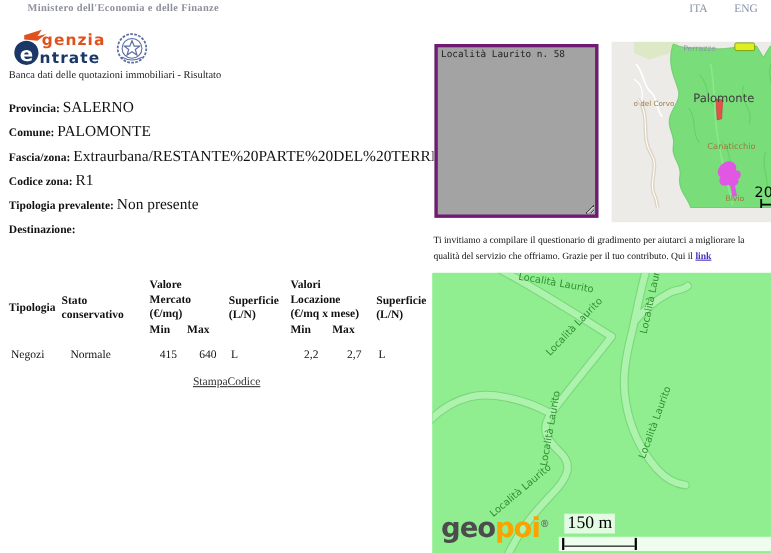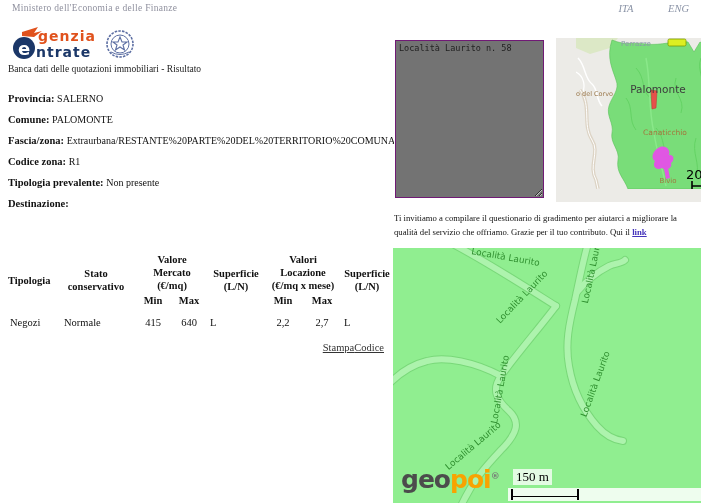--- a/index.html
+++ b/index.html
@@ -1,70 +1,70 @@
 <!DOCTYPE html>
 <html><head>
 <meta charset="utf-8">
 <style>
   html,body{margin:0;padding:0;}
   body{
     width:701px;height:503px;position:relative;overflow:hidden;background:#fff;
     font-family:"Liberation Serif",serif;color:#111;
   }
   
-  .ministry{position:absolute;left:12px;top:3px;font-size:9.5px;font-weight:normal;
+  .ministry{position:absolute;left:25px;top:3px;font-size:9.5px;font-weight:bold;
     color:#8f909e;letter-spacing:.3px;}
   .lang{position:absolute;top:3px;right:12px;font-size:10.5px;color:#8a93a6;}
-  .lang a{color:#8a93a6;text-decoration:none;margin-left:32px;cursor:pointer;font-style:italic;}
+  .lang a{color:#8a93a6;text-decoration:none;margin-left:22px;cursor:pointer;}
   .brand{position:absolute;left:8px;top:26px;width:200px;height:36px;}
   .brand-subtitle{position:absolute;left:8px;top:64px;font-size:9.5px;color:#222;}
   
   .fields{position:absolute;left:8px;top:92px;width:386px;}
   .fline{font-size:10.5px;line-height:13px;margin-bottom:8px;white-space:nowrap;overflow:hidden;}
   .fline b{font-weight:bold;}
-  .fline .val{font-size:10px;}
+  .fline .val{font-size:14px;}
   .title-line{font-weight:bold;}
   
   .qtable-wrap{position:absolute;left:8px;top:252px;width:386px;}
   table.qtable{border-collapse:collapse;table-layout:fixed;width:384px;}
-  .qtable th{font-size:10.5px;font-weight:bold;text-align:center;vertical-align:middle;
+  .qtable th{font-size:10.5px;font-weight:bold;text-align:left;vertical-align:middle;
     white-space:pre-line;padding:1px 0;line-height:13px;}
   .qtable th.left{text-align:left;}
   .qtable td{font-size:10.5px;padding-top:9px;}
   .qtable td.c{text-align:center;}
   .qtable td.l{text-align:left;padding-left:2px;}
   .qtable td.pl{padding-left:8px;}
-  .links-row{position:absolute;left:0;top:342px;width:384px;display:flex;
-    justify-content:flex-end;font-size:10.5px;}
+  .links-row{position:absolute;left:14px;top:342px;width:384px;display:flex;
+    justify-content:center;font-size:10.5px;}
   .links-row a{color:#333;text-decoration:underline;cursor:pointer;}
   
   textarea.locnote{position:absolute;left:395px;top:40px;width:149px;height:158px;
-    box-sizing:border-box;border:1px solid #701a75;resize:both;
+    box-sizing:border-box;border:3px solid #701a75;resize:both;
     font-family:"DejaVu Sans Mono",monospace;font-size:8.5px;padding:2px 3px;color:#222;
-    background:#737373;outline:none;}
+    background:#a3a3a3;outline:none;}
   .questionnaire{position:absolute;left:394px;top:211px;width:307px;
     font-size:8.7px;line-height:14px;color:#111;}
   .questionnaire a{color:#4433bb;font-weight:bold;text-decoration:underline;cursor:pointer;}
   
   .ov-map{position:absolute;left:556px;top:38px;width:145px;height:164px;overflow:hidden;
     background:#ecebe7;padding-left:20px;}
   .ov-attr{position:absolute;left:0;right:0;bottom:0;height:13px;background:#fff;
     font-family:"Liberation Sans",sans-serif;font-size:7.5px;line-height:13px;
     padding-left:3px;white-space:pre;overflow:hidden;}
   .ov-logo{position:absolute;left:2px;bottom:1px;font-family:"DejaVu Sans",sans-serif;
     font-weight:bold;font-size:10px;letter-spacing:-.5px;opacity:.55;z-index:0;}
   .ov-logo .g{color:#555;} .ov-logo .p{color:#f8a300;}
   
   .dt-map{position:absolute;left:393px;top:248px;width:308px;height:255px;overflow:hidden;
     background:#90ee90;}
   .dm-logo{position:absolute;left:8px;bottom:10px;font-family:"DejaVu Sans",sans-serif;
     font-weight:bold;font-size:25px;letter-spacing:-1px;line-height:26px;}
   .dm-logo .g{color:#4c4c4c;} .dm-logo .p{color:#f8a300;}
   .dm-logo sup{font-size:9px;color:#777;vertical-align:super;}
-  .dm-scale-label{position:absolute;left:120px;bottom:18px;font-size:13px;color:#000;
+  .dm-scale-label{position:absolute;left:120px;bottom:18px;font-size:16px;color:#000;
     background:rgba(255,255,255,.75);padding:0 3px;z-index:3;margin-top:33px;}
   .dm-attr{position:absolute;left:115px;right:0;bottom:2px;height:13px;
     background:rgba(255,255,255,.85);font-size:8px;line-height:13px;padding-left:7px;
     white-space:pre;overflow:hidden;z-index:1;}
   .dm-scalebar{position:absolute;left:118px;bottom:3px;width:64px;height:11px;
     border-left:2px solid #000;border-right:2px solid #000;z-index:2;}
   .dm-scalebar::after{content:"";position:absolute;left:0;right:0;bottom:3px;
     border-top:1.5px solid #000;}
   
   svg text{font-family:"DejaVu Sans",sans-serif;}

